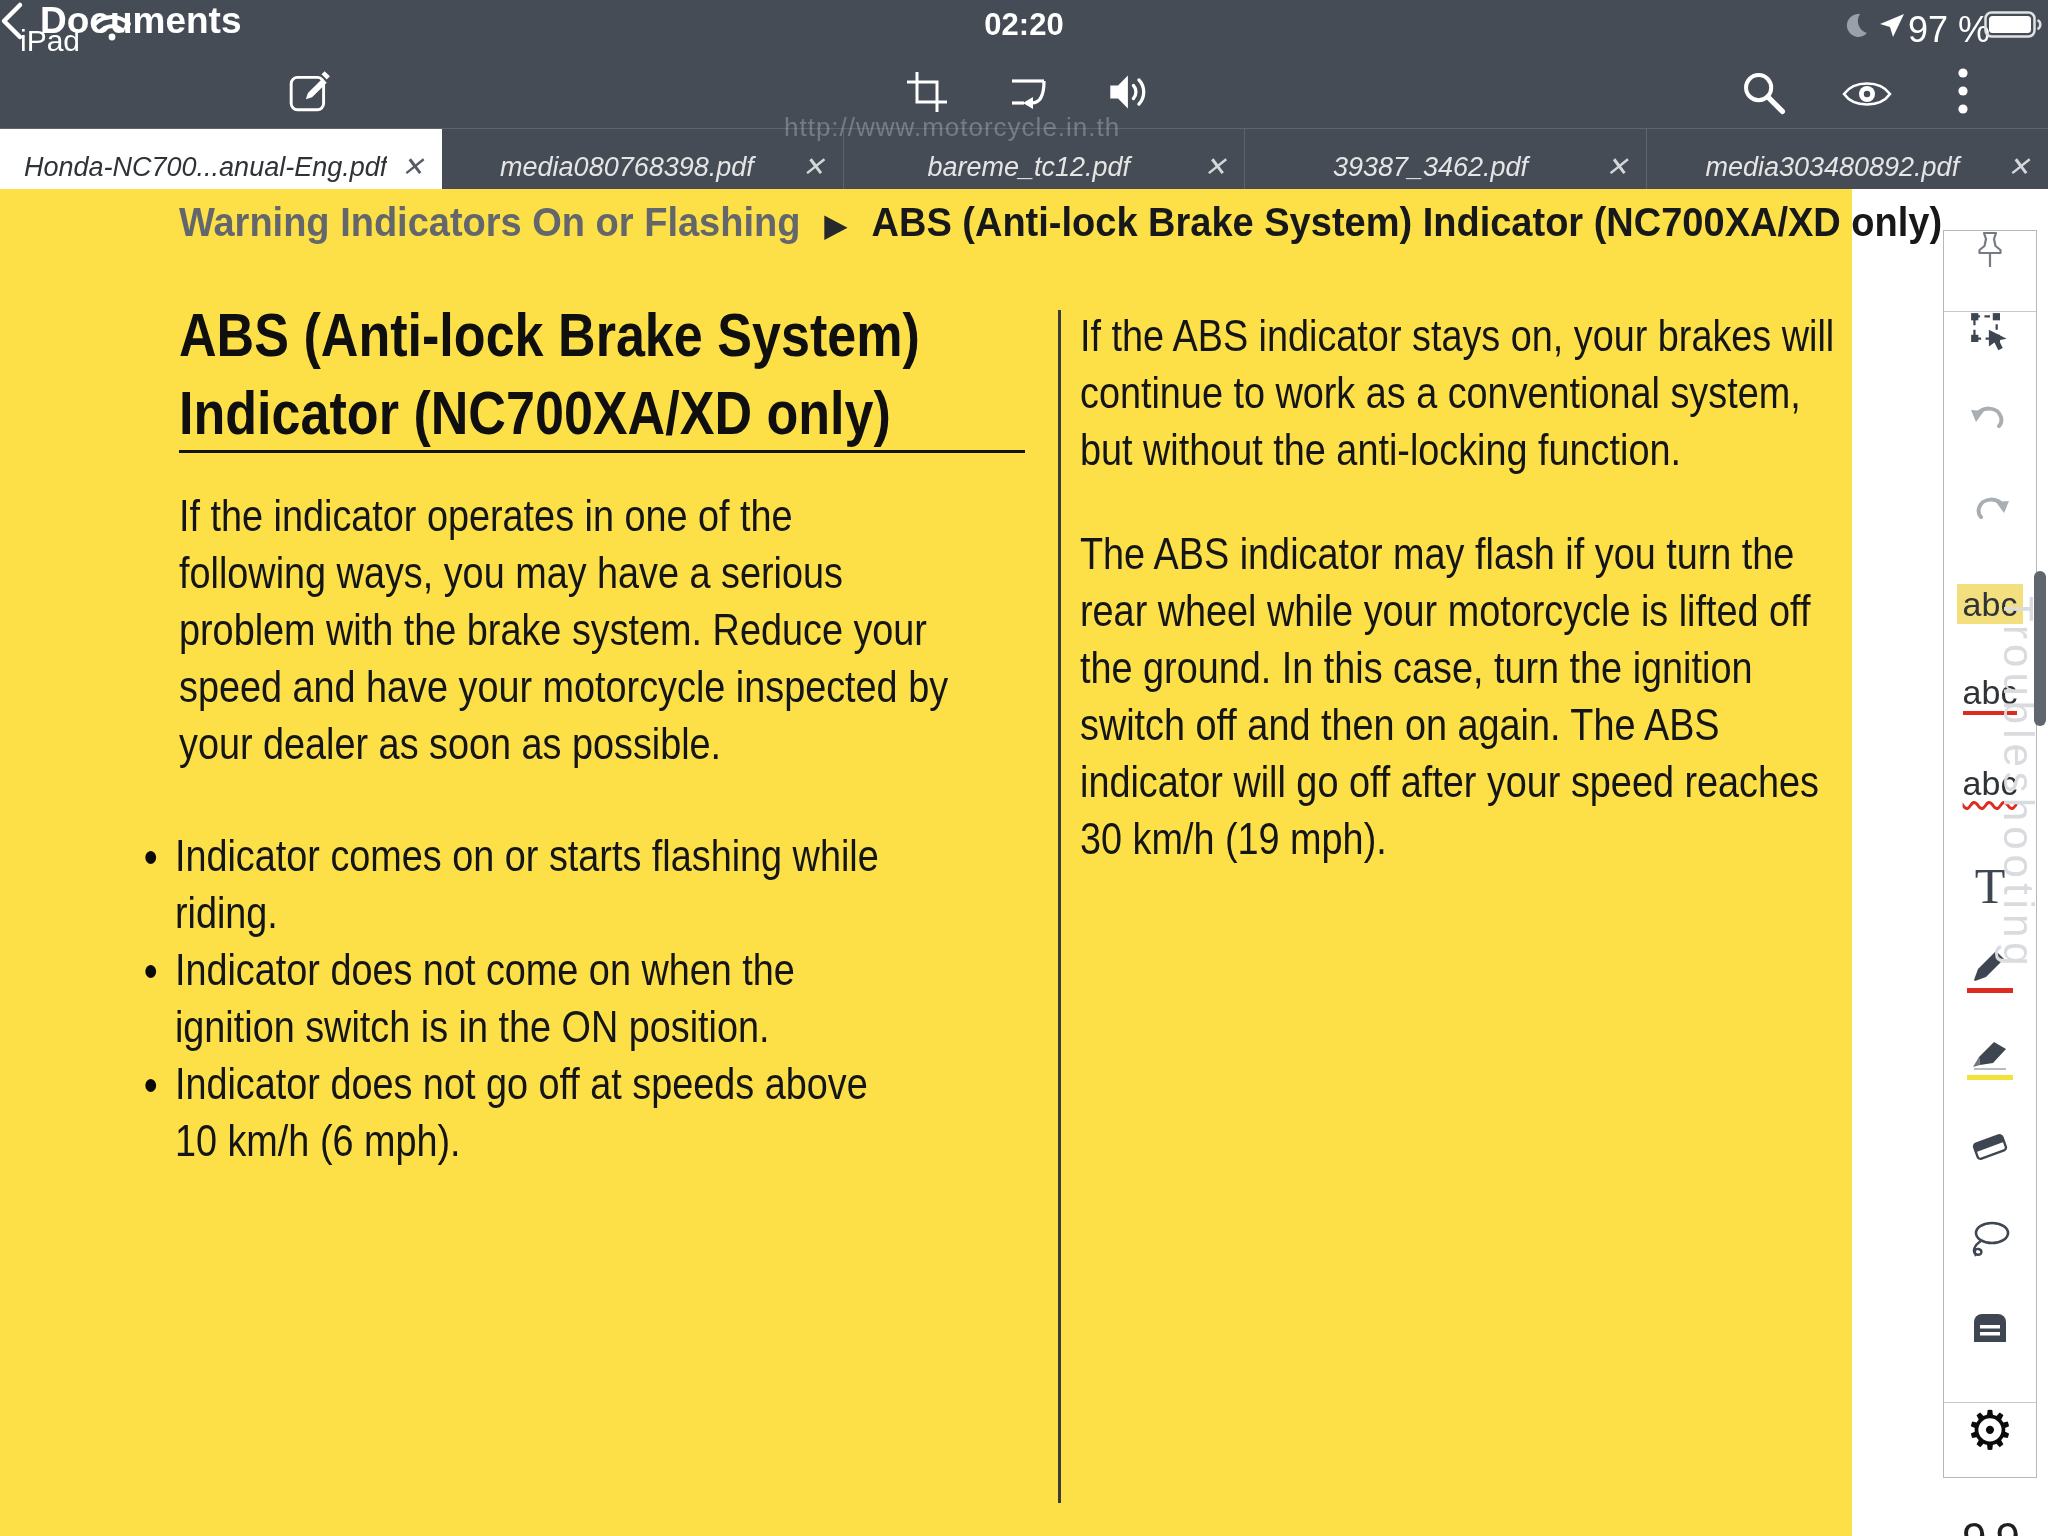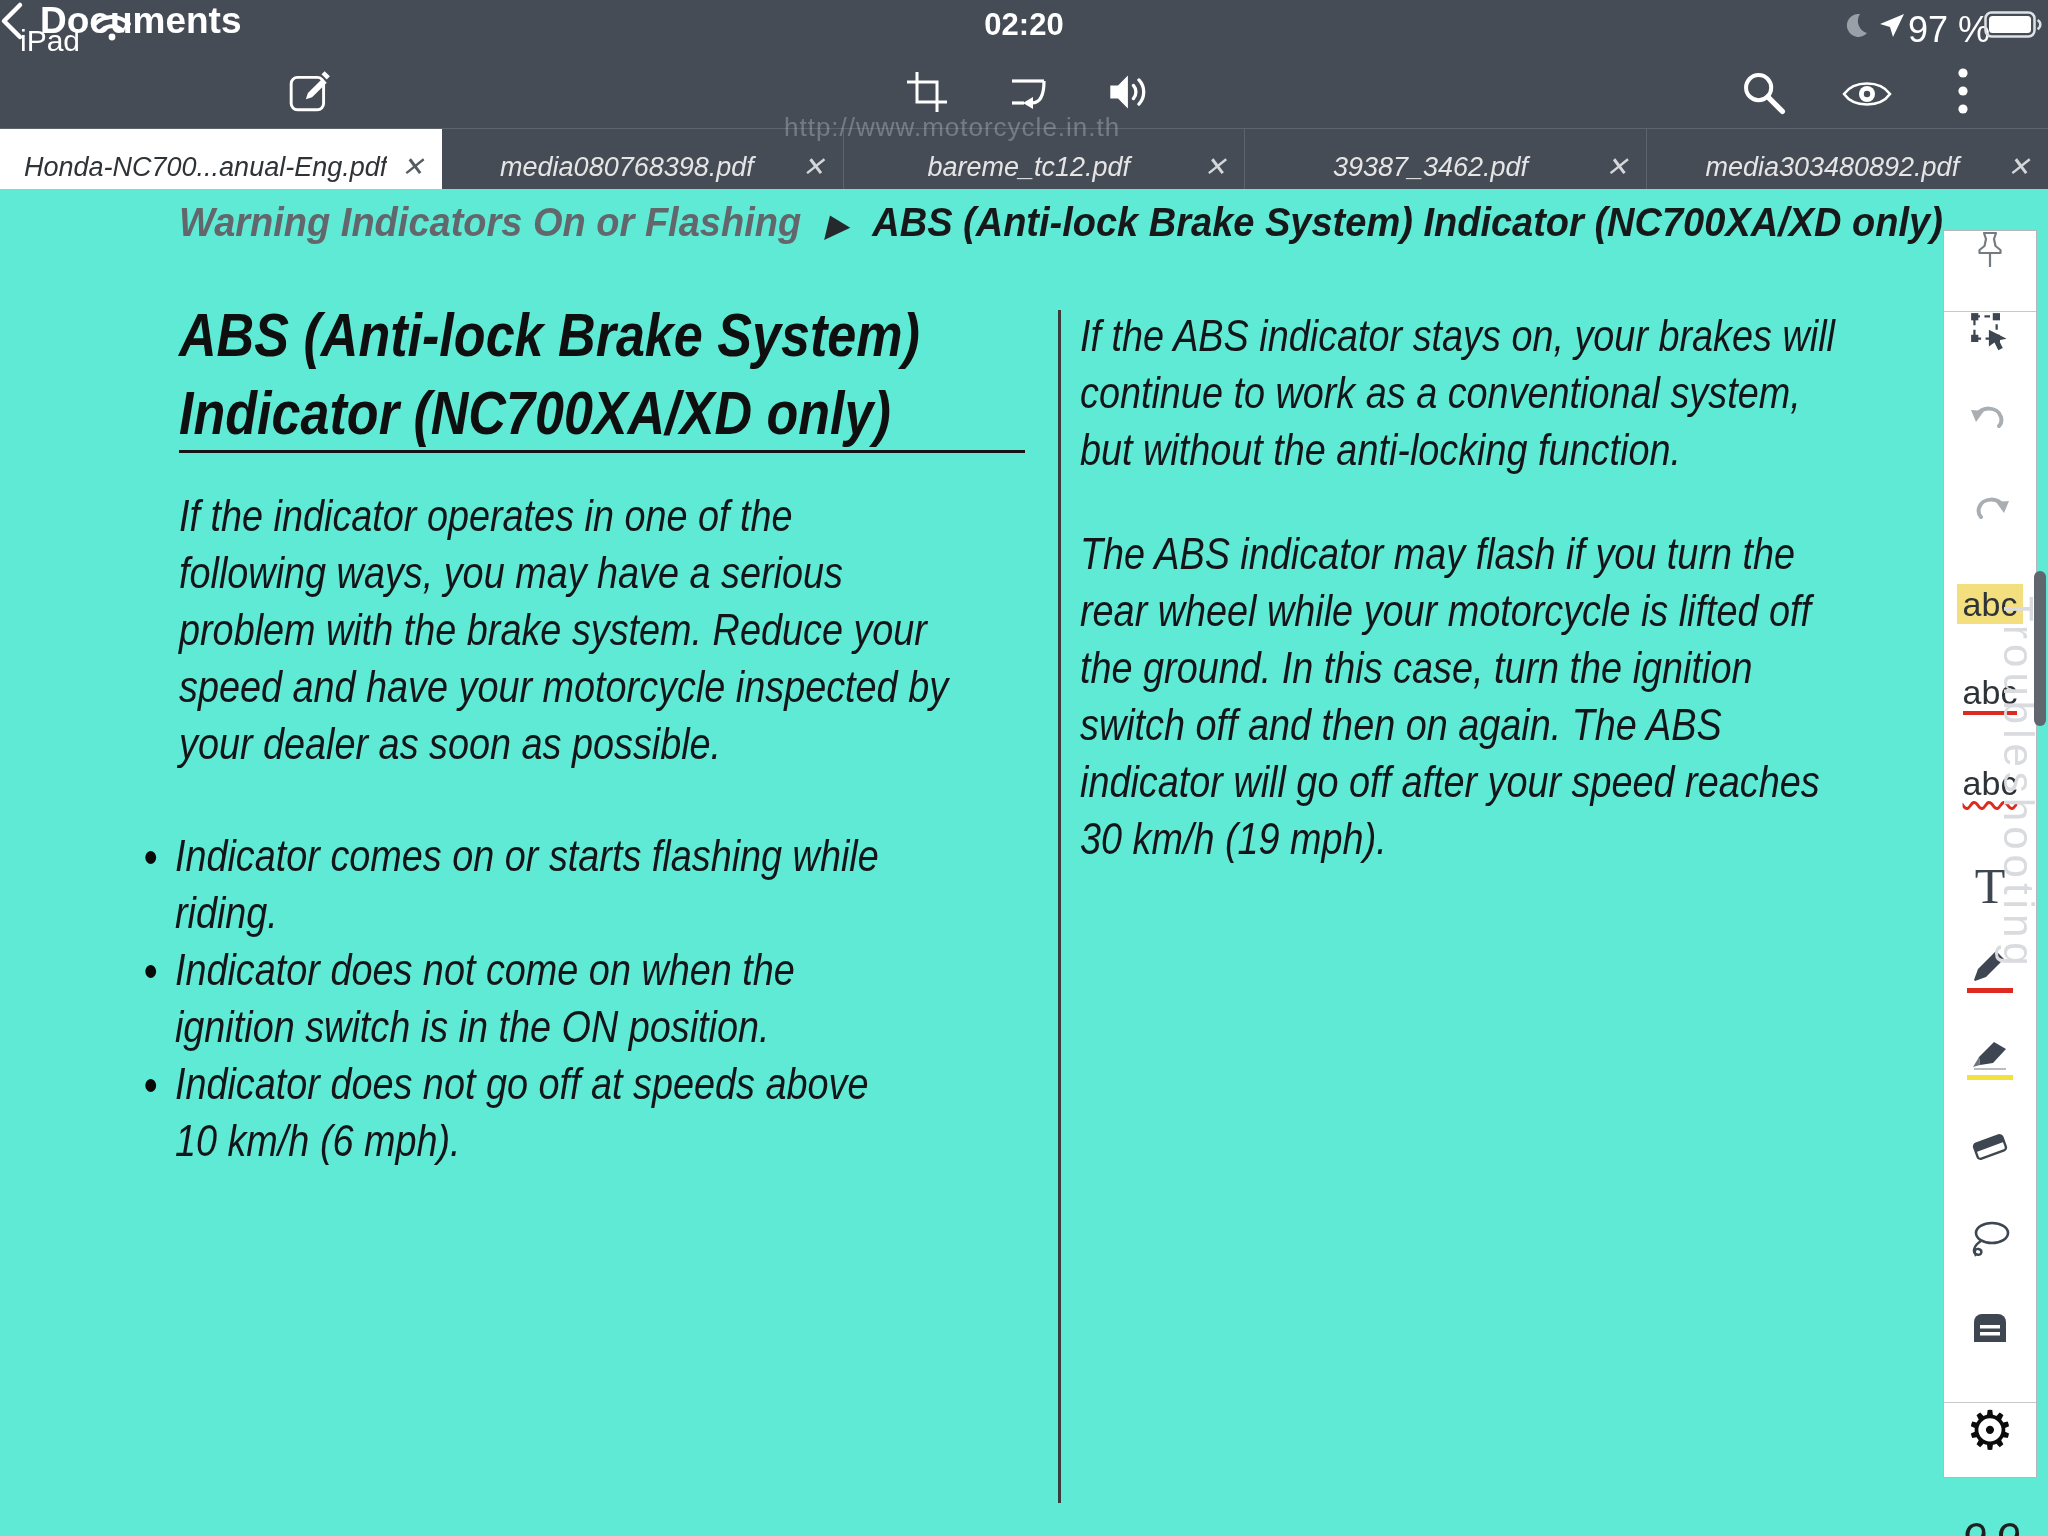--- a/index.html
+++ b/index.html
@@ -22,21 +22,21 @@
   .tab.sep{border-left:1px solid #5d646b;}
   .tab .tab-label{flex:1;text-align:center;font-size:27px;color:#e5e5e5;white-space:nowrap;
                   overflow:hidden;text-overflow:ellipsis;}
   .tab .tab-close{font-size:27px;color:#d4d7da;margin-left:14px;cursor:pointer;}
   .tab.active{background:#ffffff;}
   .tab.active .tab-label{color:#2e3338;}
   .tab.active .tab-close{color:#565c62;}
   #ghost-url{left:784px;top:112px;font-size:26px;color:#cdd4da;opacity:.34;z-index:4;
              white-space:nowrap;letter-spacing:1px;pointer-events:none;}
   
-  #page{position:absolute;left:0;top:188px;width:2048px;height:1348px;background:#5eead4;color:#17181a;font-style:italic;}
+  #page{position:absolute;left:0;top:188px;width:1852px;height:1348px;background:#fde047;color:#17181a;}
   .squeeze{transform:scaleX(.84);transform-origin:0 0;}
   #breadcrumb{left:179px;top:12px;white-space:nowrap;font-size:40px;transform:scaleX(.95);
               transform-origin:0 0;}
   #crumb-section{color:#63676c;font-weight:700;}
   #crumb-arrow{color:#26292c;font-size:32px;padding:0 14px;}
   #crumb-title{color:#17181a;font-weight:600;}
   #doc-heading{left:179px;top:108px;font-size:62px;line-height:78px;font-weight:700;color:#0f0f10;
                white-space:nowrap;}
   #heading-rule{left:179px;top:262px;width:846px;height:3px;background:#141414;}
   .bodytext{font-size:45px;line-height:57px;color:#141518;}

